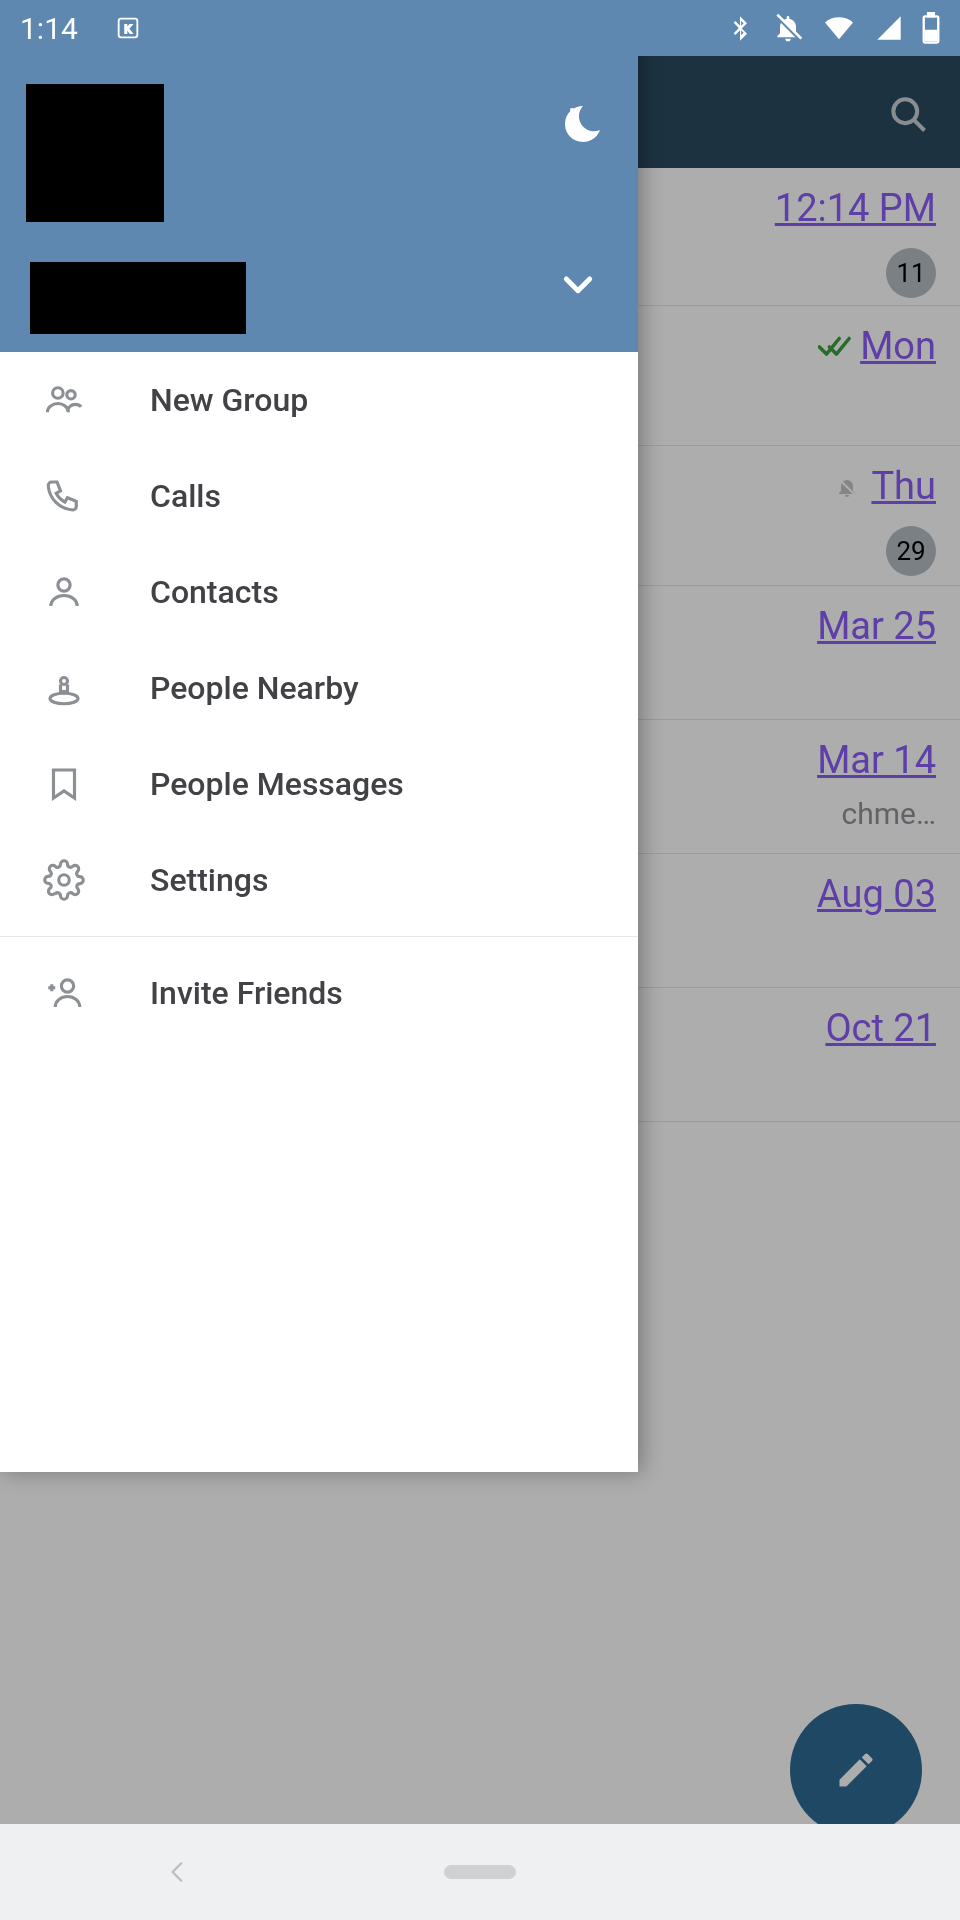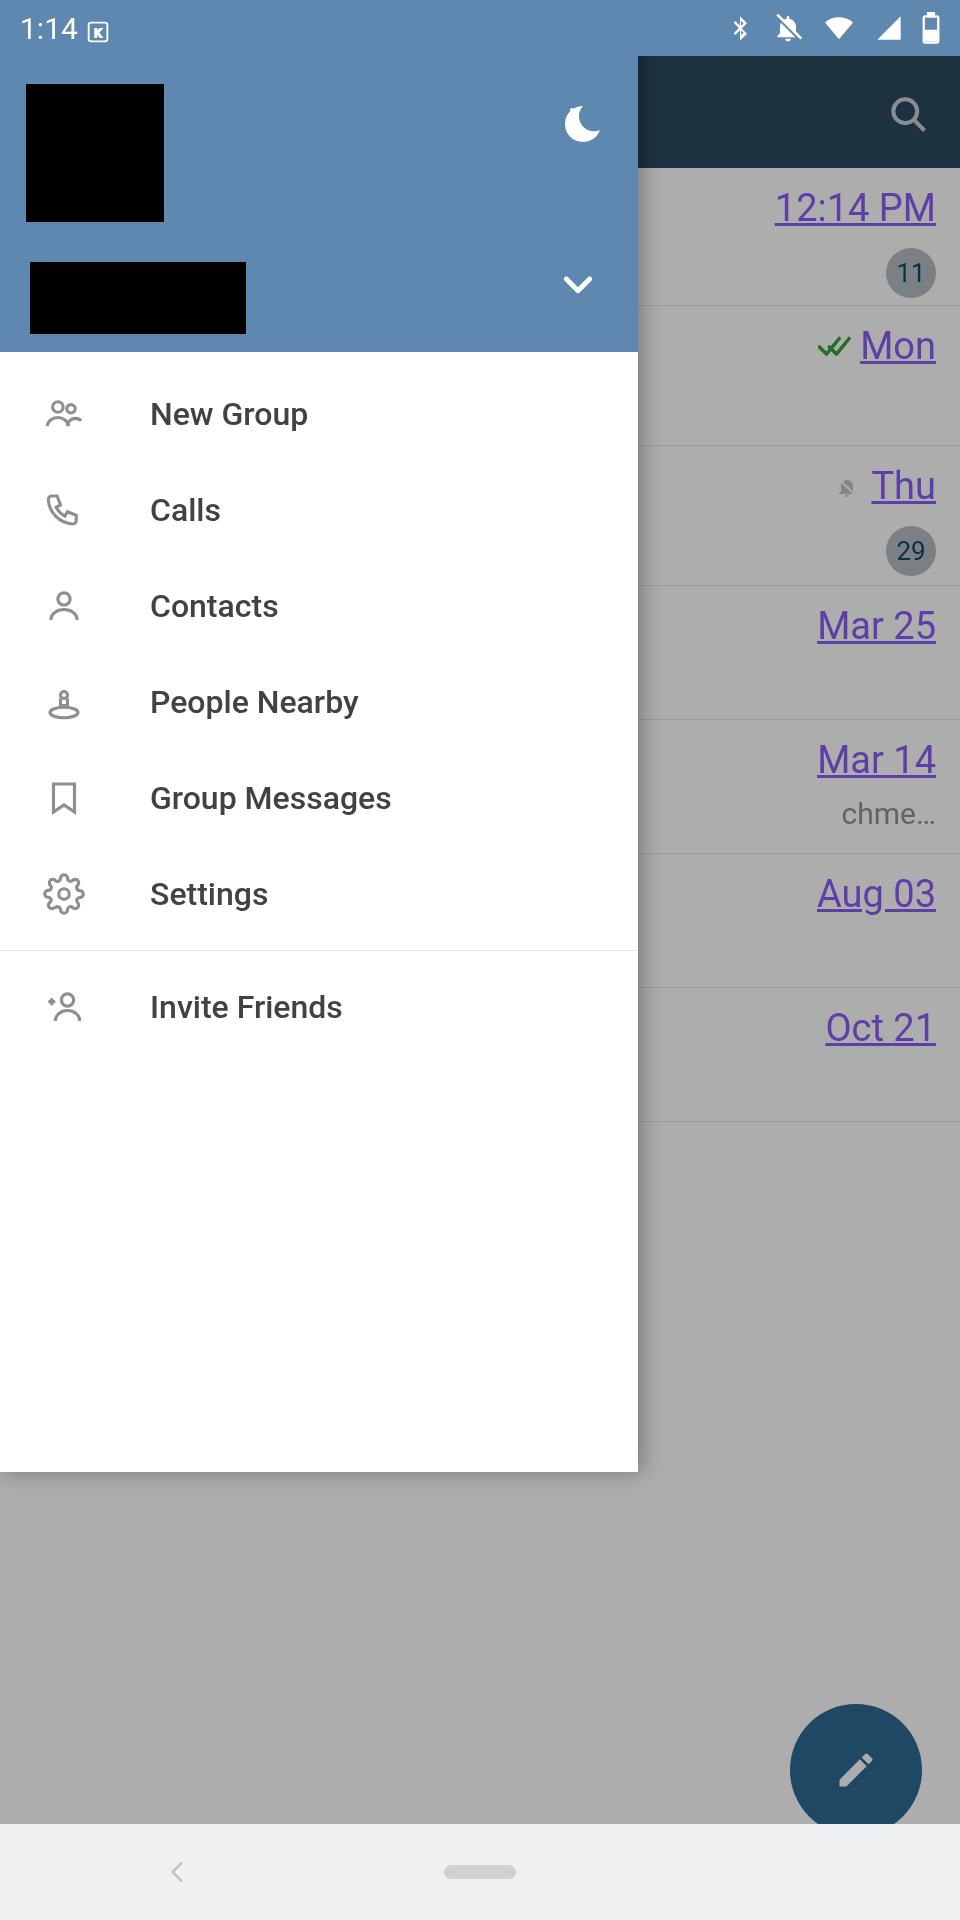--- a/index.html
+++ b/index.html
@@ -4,46 +4,46 @@
 <style>
   * { margin:0; padding:0; box-sizing:border-box; font-family: Roboto, "Helvetica Neue", Arial, sans-serif; }
   html,body { width:960px; height:1920px; background:#ffffff; overflow:hidden; }
 
   
   .status-bar {
     position:absolute; top:0; left:0; width:960px; height:56px;
     background:#5E88AF; color:#fff; display:flex; align-items:center;
     padding:0 20px; font-size:30px; font-weight:400; z-index:30;
   }
-  .status-bar .left { display:flex; align-items:flex-end; gap:6px; }
+  .status-bar .left { display:flex; align-items:center; gap:36px; }
   .status-bar .right { margin-left:auto; display:flex; align-items:center; gap:18px; }
   .status-ic { display:inline-flex; align-items:center; justify-content:center; }
 
   
   .chat-layer { position:absolute; top:0; left:0; width:960px; height:1920px; }
   .chat-topbar { height:168px; background:#2B4A60; position:relative; }
   .search-btn { position:absolute; top:92px; right:30px; }
   .chat-list { position:absolute; top:168px; left:0; width:960px; bottom:0; background:#fff; }
   .chat-row { height:134px; border-bottom:1px solid #e3e5e8; position:relative; padding:18px 24px 0 0; text-align:right; }
   .chat-row .time { color:#8b5cf6; font-size:38px;text-decoration:underline; }
-  .chat-row .badge { display:inline-flex; width:50px; height:50px; border-radius:25px; background:#b6bdc4; color:#0c4a6e; align-items:center; justify-content:center; font-size:26px; margin-top:10px; }
+  .chat-row .badge { display:inline-flex; width:50px; height:50px; border-radius:25px; background:#b6bdc4; color:#000000; align-items:center; justify-content:center; font-size:26px; margin-top:10px; }
   .chat-row .checks { display:inline-block; margin-right:8px; }
   .chat-row .mute { display:inline-block; margin-right:12px; opacity:.6; }
   .fab { position:absolute; right:38px; bottom:84px; width:132px; height:132px; border-radius:66px; background:#2f6a94; display:flex; align-items:center; justify-content:center; }
   .scrim { position:absolute; inset:0; background:rgba(0,0,0,0.32); z-index:10; }
 
   
   .drawer { position:absolute; top:0; left:0; width:638px; height:1472px; background:#fff; z-index:20; box-shadow:4px 0 20px rgba(0,0,0,.3); }
   .drawer-header { height:352px; background:#5E88AF; position:relative; }
   .redact-1 { position:absolute; left:26px; top:84px; width:138px; height:138px; background:#000; }
   .redact-2 { position:absolute; left:30px; top:262px; width:216px; height:72px; background:#000; }
   .night-btn { position:absolute; top:100px; right:32px; }
   .acct-chevron { position:absolute; bottom:48px; right:40px; }
 
-  .menu { padding-top:14px; }
+  .menu { }
   .menu-item { height:96px; display:flex; align-items:center; padding-left:40px; gap:62px; font-size:32px; font-weight:500; color:#404246; }
   .menu-item .icon { width:48px; height:48px; display:flex; align-items:center; justify-content:center; color:#8c8f93; }
   .menu-divider { height:1px; background:#e6e8eb; margin:8px 0; }
 
   
   .navbar { position:absolute; left:0; bottom:0; width:960px; height:96px; background:#eef0f2; display:flex; align-items:center; justify-content:center; z-index:40; }
   .nav-back { position:absolute; left:165px; }
   .nav-pill { width:72px; height:14px; background:#cfd1d3; border-radius:8px; }
 
   svg { display:block; }
@@ -162,21 +162,21 @@
           </svg>
       </span>
       <span>People Nearby</span>
     </div>
     <div class="menu-item">
       <span class="icon">
         <svg width="42" height="42" viewBox="0 0 24 24" fill="none" stroke="currentColor" stroke-width="1.8">
             <path d="M6 4h12v16l-6-4-6 4V4z"></path>
           </svg>
       </span>
-      <span>Group Messages</span>
+      <span>People Messages</span>
     </div>
     <div class="menu-item">
       <span class="icon">
         <svg width="42" height="42" viewBox="0 0 24 24" fill="none" stroke="currentColor" stroke-width="1.8">
             <circle cx="12" cy="12" r="3"></circle>
             <path d="M19.4 15a1.7 1.7 0 0 0 .34 1.87l.06.06a2 2 0 1 1-2.83 2.83l-.06-.06a1.7 1.7 0 0 0-1.87-.34 1.7 1.7 0 0 0-1.03 1.56V21a2 2 0 1 1-4 0v-.09A1.7 1.7 0 0 0 9 19.4a1.7 1.7 0 0 0-1.87.34l-.6.06a2 2 0 1 1-2.83-2.83l.06-.06A1.7 1.7 0 0 0 4.6 15a1.7 1.7 0 0 0-1.56-1.03H3a2 2 0 1 1 0-4h.09A1.7 1.7 0 0 0 4.6 9a1.7 1.7 0 0 0-.34-1.87l-.06-.06a2 2 0 1 1 2.83-2.83l.06.06A1.7 1.7 0 0 0 9 4.6a1.7 1.7 0 0 0 1.03-1.56V3a2 2 0 1 1 4 0v.09c0 .68.41 1.29 1.03 1.51a1.7 1.7 0 0 0 1.87-.34l.06-.06a2 2 0 1 1 2.83 2.83l-.06.06A1.7 1.7 0 0 0 19.4 9c.22.62.83 1.03 1.51 1.03H21a2 2 0 1 1 0 4h-.09a1.7 1.7 0 0 0-1.51 1.03z"></path>
           </svg>
       </span>
       <span>Settings</span>
     </div>

